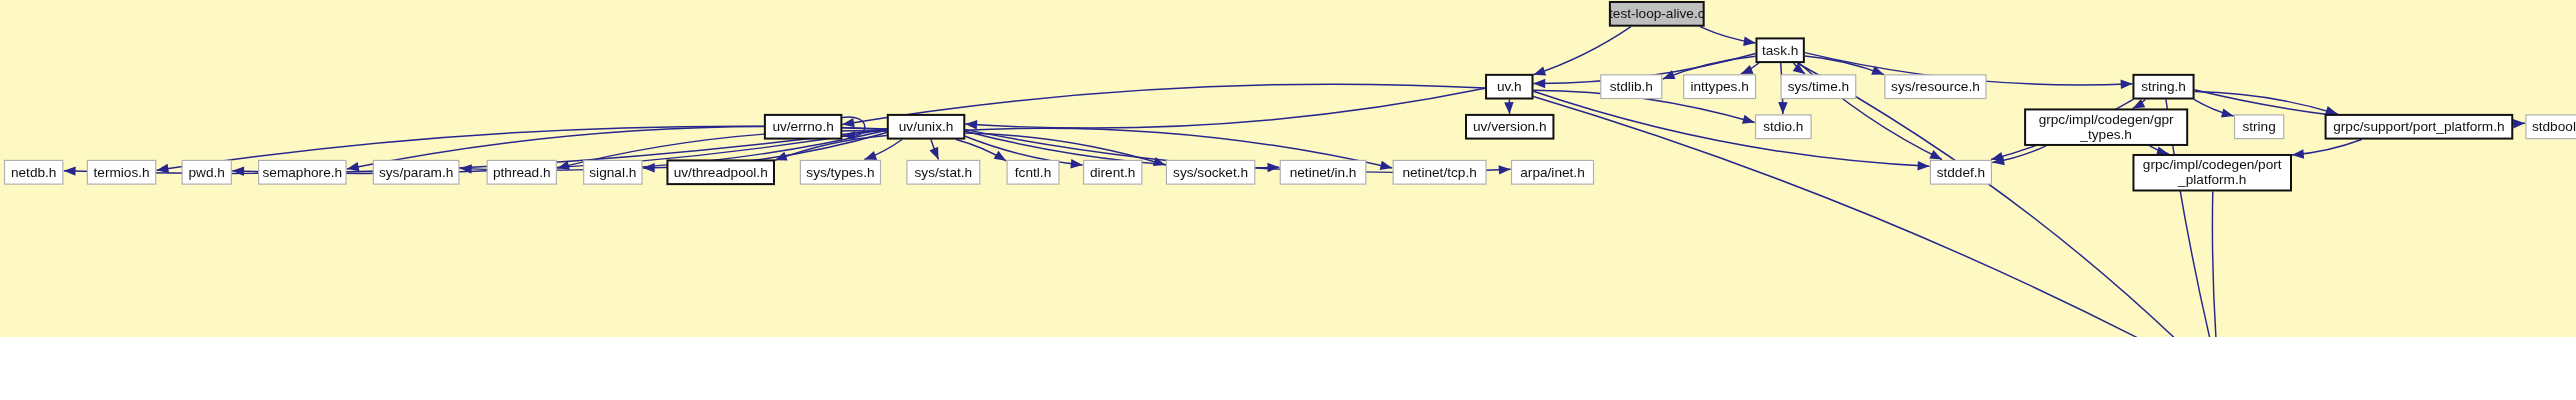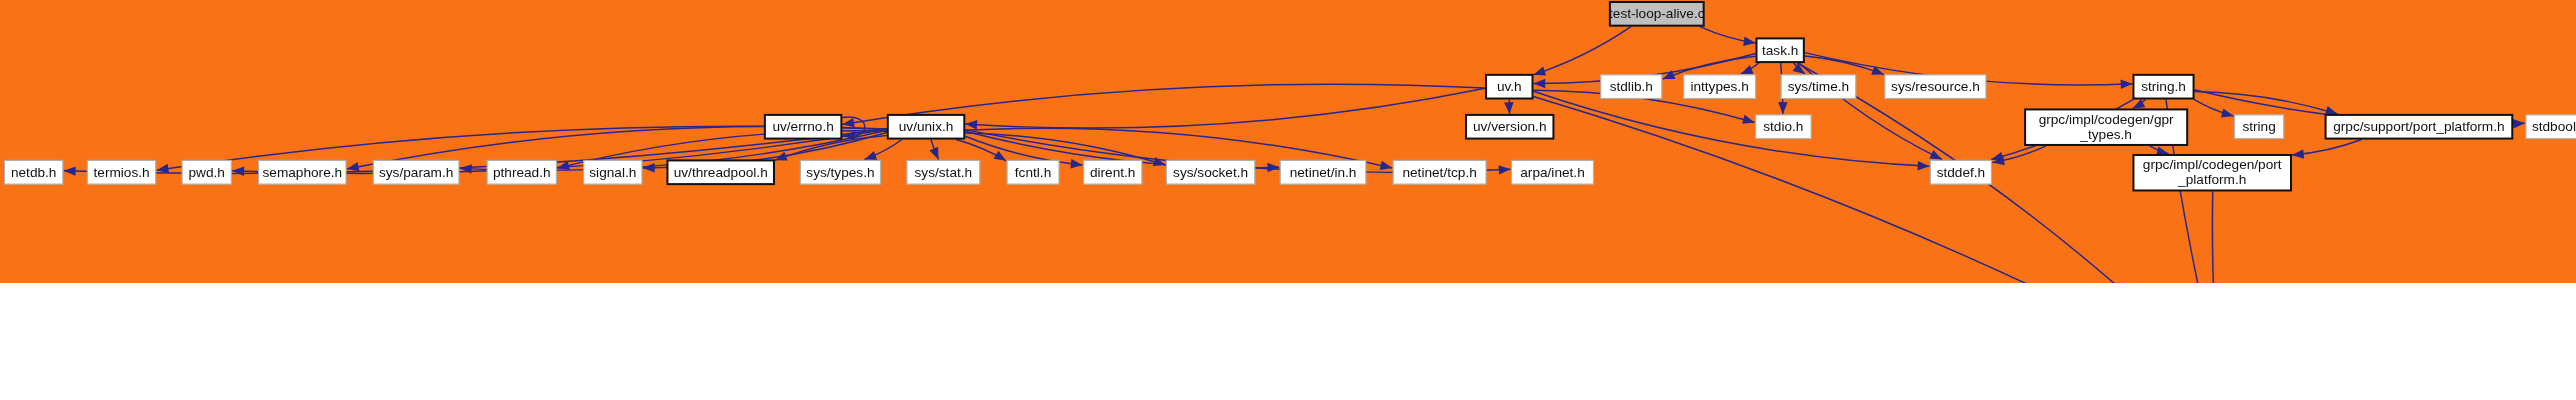--- a/index.html
+++ b/index.html
@@ -1,17 +1,17 @@
 <!DOCTYPE html>
 <html style="font-size:14.6px"><head>
 <meta charset="utf-8">
 <style>
   html,body{margin:0;padding:0;background:#ffffff;}
   body{font-family:"Liberation Sans",sans-serif;}
-  #graph-wrap{position:relative;width:2576px;height:283px;background:#f97316;overflow:hidden;}
+  #graph-wrap{position:relative;width:2576px;height:337px;background:#fef9c3;overflow:hidden;}
   svg{display:block;}
   .node-label{font-family:"Liberation Sans",sans-serif;font-size:15px;fill:#111111;text-anchor:middle;dominant-baseline:middle;}
   .edge{fill:none;stroke:#26268c;stroke-width:1.6px;}
   .arrow{fill:#26268c;stroke:none;}
   .box-dark{fill:#ffffff;stroke:#111111;stroke-width:2.2px;}
   .box-light{fill:#ffffff;stroke:#b0b0b0;stroke-width:1.3px;}
   .box-root{fill:#bfbfbf;stroke:#111111;stroke-width:2.2px;}
 </style>
 </head>
 <body>

